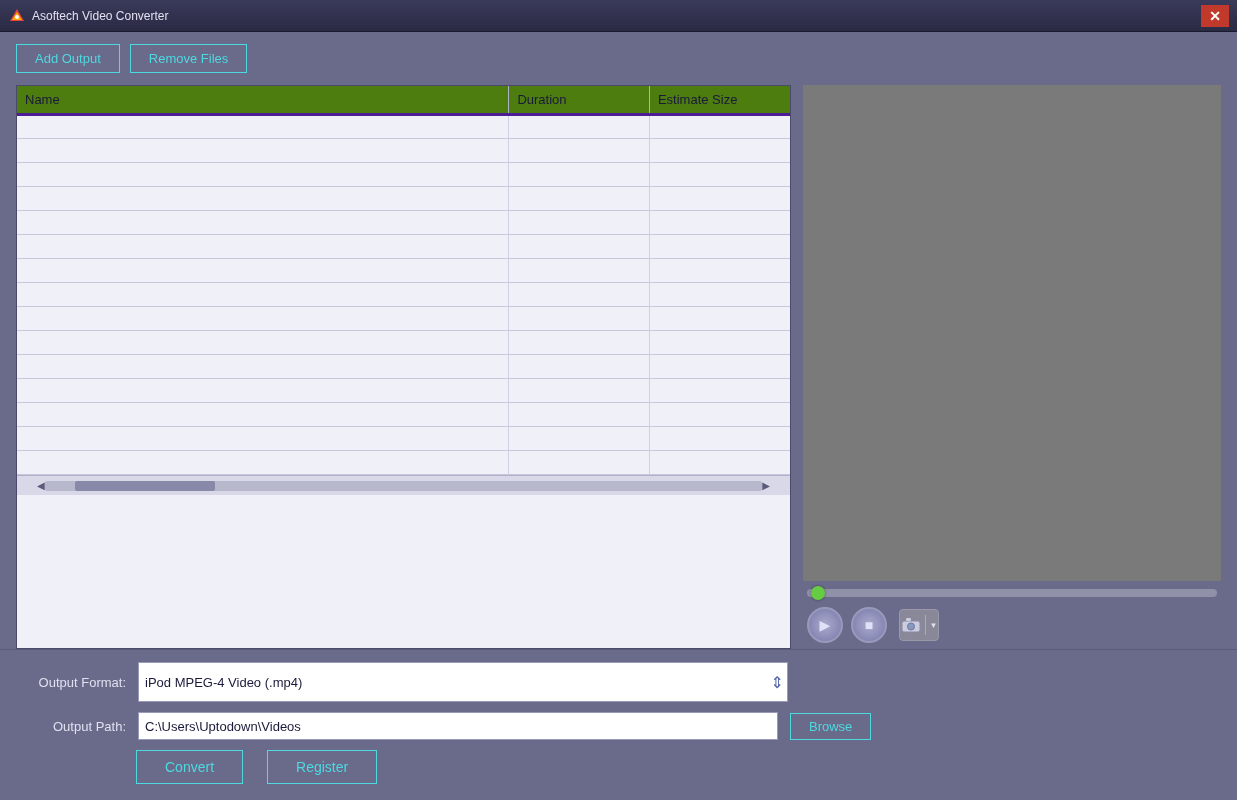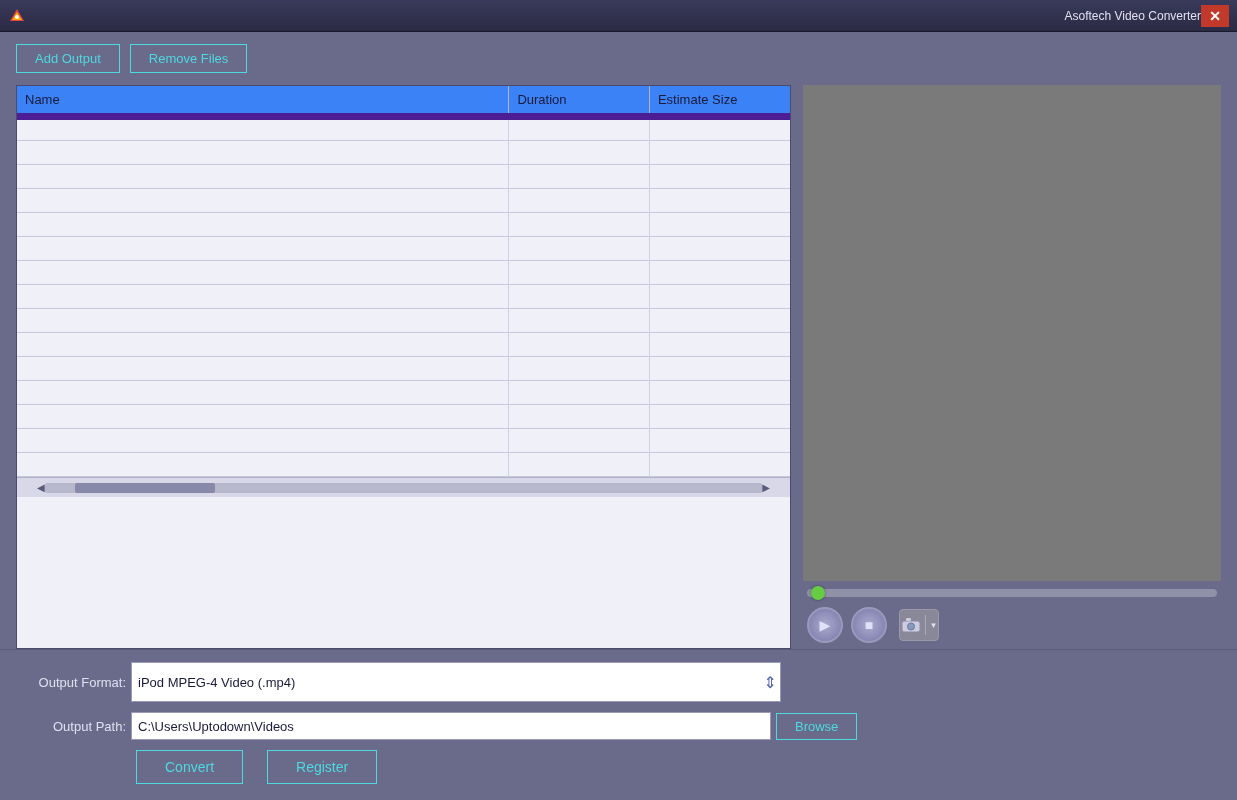--- a/index.html
+++ b/index.html
@@ -27,21 +27,20 @@
       height: 18px;
       margin-right: 6px;
       display: flex;
       align-items: center;
       justify-content: center;
     }
     .title-bar-text {
       color: #e0e0f0;
       font-size: 12px;
       flex: 1;
-      text-align: right;
     }
     .title-bar-close {
       width: 28px;
       height: 22px;
       background: #c0392b;
       border: none;
       color: white;
       font-size: 14px;
       cursor: pointer;
       display: flex;
@@ -93,22 +92,22 @@
       background: #f0f0f8;
     }
 
     .file-table {
       width: 100%;
       border-collapse: collapse;
       color: #1a1a3a;
       font-size: 13px;
     }
     .file-table thead tr {
-      background: #3b82f6;
-      border-bottom: 7px solid #4c1d95;
+      background: #4d7c0f;
+      border-bottom: 3px solid #4c1d95;
     }
     .file-table thead th {
       text-align: left;
       padding: 6px 8px;
       font-weight: normal;
       color: #1a1a3a;
       border-right: 1px solid #b0b0c8;
     }
     .file-table thead th:last-child { border-right: none; }
 
@@ -237,21 +236,21 @@
     
     .bottom-area {
       padding: 12px 16px 16px 16px;
       background: #6a6a8a;
       border-top: 1px solid #5a5a7a;
     }
     .form-row {
       display: flex;
       align-items: center;
       margin-bottom: 10px;
-      gap: 5px;
+      gap: 12px;
     }
     .form-label {
       width: 110px;
       color: #e0e0f0;
       font-size: 13px;
       text-align: right;
     }
     .select-wrapper {
       flex: 1;
       max-width: 650px;

